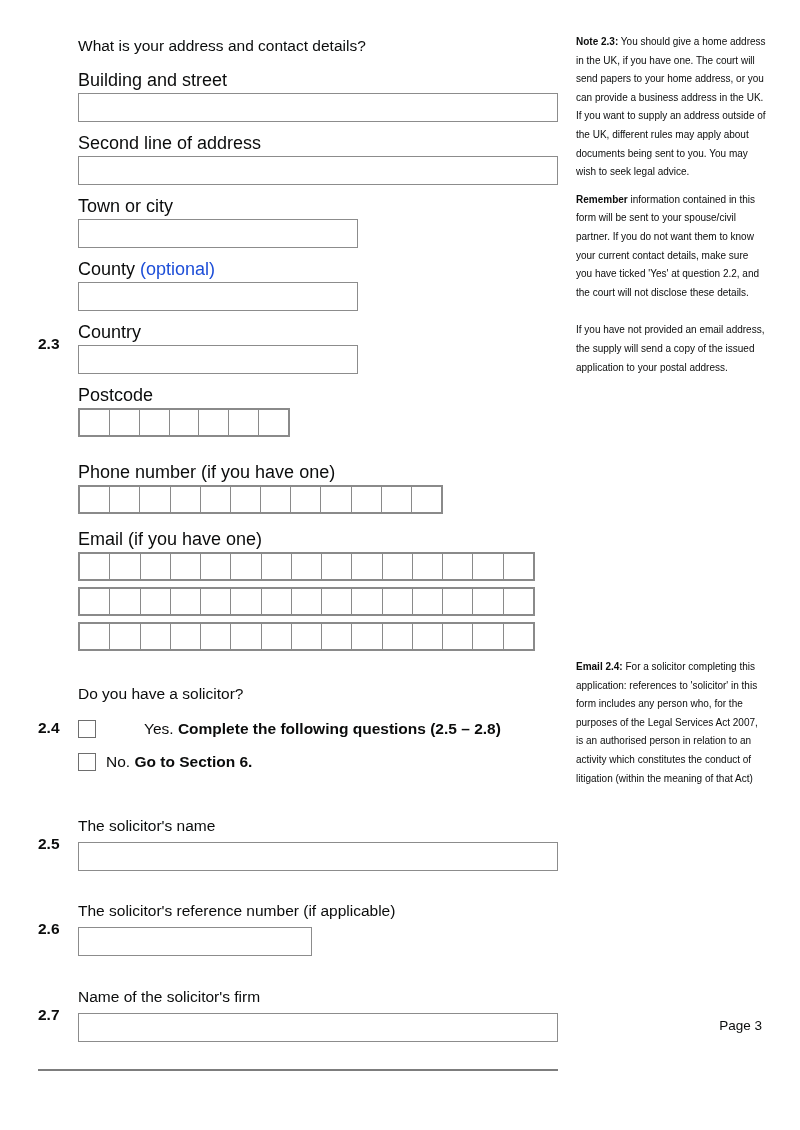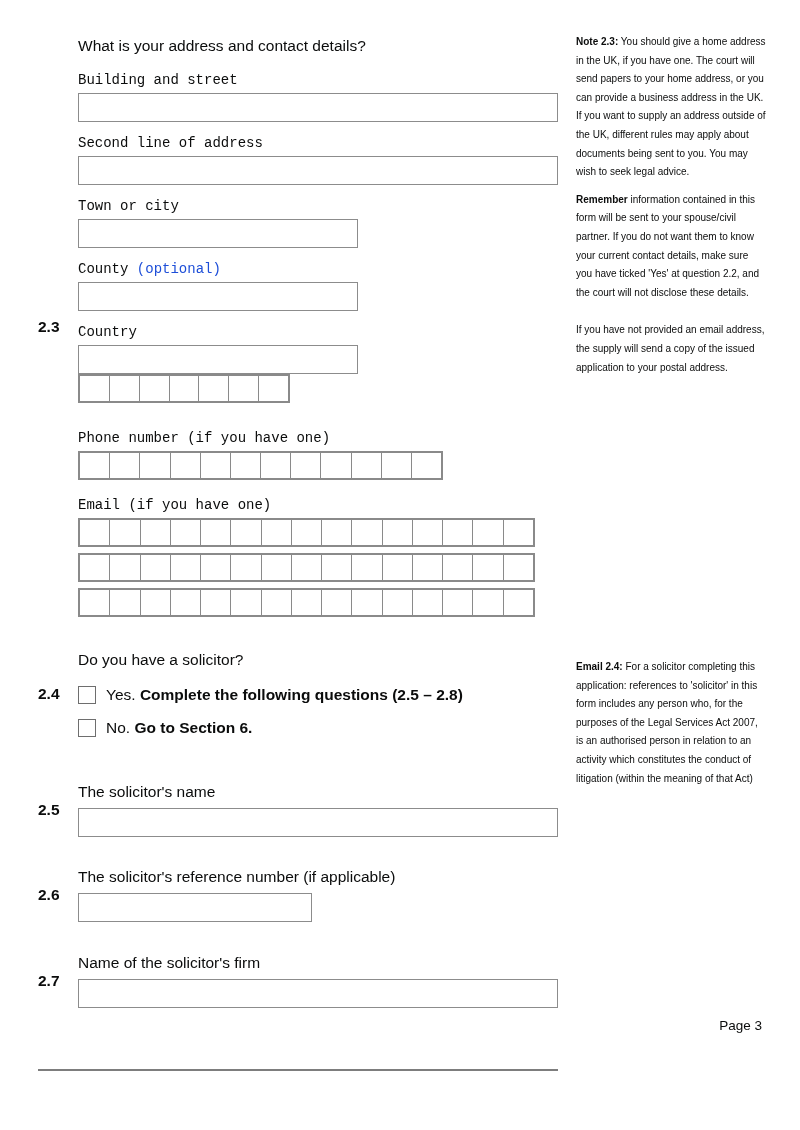--- a/index.html
+++ b/index.html
@@ -11,42 +11,42 @@
   }
   .sheet { position:relative; width:800px; height:1130px; background:#fff; overflow:hidden; }
 
   
   .form-col { position:absolute; left:38px; top:36px; width:520px; }
   .q { display:flex; align-items:center; }
   .qnum { width:40px; flex:none; font-weight:700; font-size:15.5px; line-height:19px; }
   .qcontent { flex:1; min-width:0; }
   .qtext { font-size:15.5px; line-height:19px; }
 
-  .flabel { font-size:14px; line-height:19px; margin:12px 0 3px;font-family:Liberation Mono, monospace; }
+  .flabel { font-size:18px; line-height:19px; margin:12px 0 3px; }
   .flabel .muted { color:#1d4ed8; }
   .mt16 { margin-top:16px !important; }
   .mt26 { margin-top:26px !important; }
 
   .tinput { height:29px; border:1.5px solid #8c8c8c; background:#fff; }
   .w-full { width:480px; }
   .w-med  { width:280px; }
   .w-sm   { width:234px; }
   .mt7 { margin-top:7px; }
 
   .char-grid { display:flex; height:29px; border:2px solid #8a8a8a; background:#fff; }
   .char-grid .cell { flex:1; border-right:1px solid #8a8a8a; }
   .char-grid .cell:last-child { border-right:none; }
   .grid-postcode { width:212px; }
   .grid-phone { width:365px; }
   .grid-email { width:457px; }
   .mt6 { margin-top:6px; }
 
   .sec-24 { margin-top:33px; }
   .opt { display:flex; align-items:center; margin-top:14px; }
-  .opt-first { margin-top:16px; }
+  .opt-first { margin-top:16px;gap:38px; }
   .checkbox { width:18px; height:18px; border:1.2px solid #6e6e6e; background:#fff; margin-right:10px; flex:none; }
   .opt-label { font-size:15.5px; line-height:19px; }
   .opt-label b { font-weight:700; }
   .sec-25 { margin-top:45px; }
   .sec-26 { margin-top:30px; }
   .sec-27 { margin-top:31px; }
 
   
   .notes { position:absolute; left:576px; top:33px; width:190px; }
   .notes-2 { top:658px; }
@@ -81,20 +81,21 @@
 
         <div class="flabel">
           <span>County</span>
           <span class="muted">(optional)</span>
         </div>
         <div class="tinput w-med"></div>
 
         <div class="flabel">Country</div>
         <div class="tinput w-med"></div>
 
+        <div class="flabel">Postcode</div>
         <div class="char-grid grid-postcode">
             <div class="cell"></div>
             <div class="cell"></div>
             <div class="cell"></div>
             <div class="cell"></div>
             <div class="cell"></div>
             <div class="cell"></div>
             <div class="cell"></div>
           </div>
 

